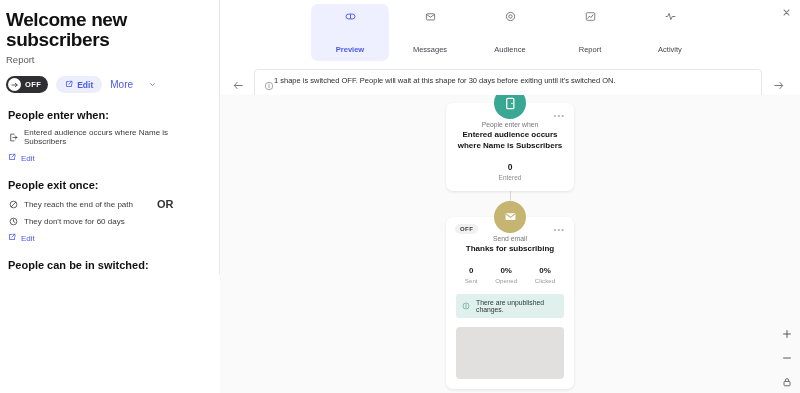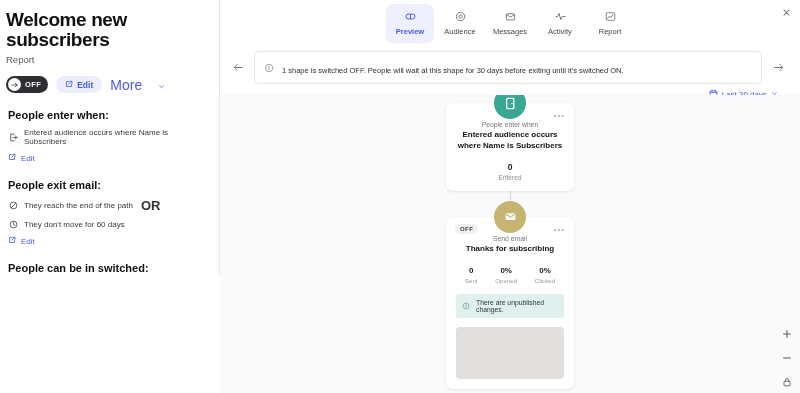--- a/index.html
+++ b/index.html
@@ -34,53 +34,53 @@
   .toggle-knob {
     width: 13px; height: 13px; border-radius: 50%;
     background: #fff; display: flex; align-items: center; justify-content: center;
   }
   .toggle-label { font-size: 7.5px; font-weight: bold; color: #fff; letter-spacing: .4px; }
   .btn-edit {
     display: inline-flex; align-items: center; gap: 4px;
     background: #eceefc; border-radius: 10px; height: 17px; padding: 0 9px;
     font-size: 8.5px; color: #4a5ae8; font-weight: 600;
   }
-  .btn-more { font-size: 14px; color: #4a5ae8; display: inline-flex; align-items: center; gap: 16px; }
+  .btn-more { font-size: 10px; color: #4a5ae8; display: inline-flex; align-items: center; gap: 16px; }
 
   .sec-title { font-size: 11px; font-weight: bold; color: #111; margin: 16px 0 7px 2px; }
   .sec-row { display: flex; align-items: center; gap: 6px; margin: 0 0 6px 2px; }
   .sec-row .ico { width: 10px; height: 10px; flex: 0 0 10px; display: flex; align-items: center; justify-content: center; color: #3d3d3d; }
   .sec-text { font-size: 8px; color: #3a3a3a; }
-  .or-chip { font-size: 13px; font-weight: bold; color: #333; margin-left: 2px; }
+  .or-chip { font-size: 11px; font-weight: bold; color: #333; margin-left: 18px; }
   .link-edit { display: flex; align-items: center; gap: 5px; margin: 7px 0 0 2px; font-size: 8px; color: #4a5ae8; }
 
   
   .main { position: relative; flex: 1; height: 393px; background: #fafafa; }
 
   .tabs { display: flex; justify-content: center; gap: 2px; padding-top: 4px; background: #fff; }
   .tab {
-    width: 48px; padding: 6px 0 7px; border-radius: 7px;
-    display: flex; flex-direction: column; align-items: center; gap: 5px;
+    width: 78px; padding: 6px 0 7px; border-radius: 7px;
+    display: flex; flex-direction: column; align-items: center; gap: 23px;
   }
   .tab .tico { color: #6a6a72; height: 12px; display: flex; align-items: center; }
   .tab .tlab { font-size: 7.5px; color: #46464c; }
   .tab.active { background: #eeefff; }
   .tab.active .tico, .tab.active .tlab { color: #4a5ae8; font-weight: 600; }
 
   .close-btn {
     position: absolute; top: 4px; right: 6px; width: 16px; height: 16px;
     border-radius: 4px; display: flex; align-items: center; justify-content: center;
     color: #7a7a7a; background: transparent;
   }
 
   .notice-wrap { display: flex; align-items: center; gap: 8px; padding: 8px 14px 0 10px; background:#fff; }
   .nav-arrow { width: 16px; height: 16px; display: flex; align-items: center; justify-content: center; color: #6a6a6a; flex: 0 0 16px; }
   .notice {
     flex: 1; background: #fff; border: 1px solid #e6e6e8; border-radius: 4px;
-    padding: 6px 9px; display: flex; gap: 8px; align-items: flex-end;
+    padding: 6px 9px; display: flex; align-items: flex-start;
   }
   .notice .nico { color: #8a8a92; flex: 0 0 10px; margin-top: 1px; }
   .notice .ntxt { font-size: 7.5px; color: #2e2e33; line-height: 1.45; }
 
   .daterow { display: flex; justify-content: flex-end; padding: 5px 22px 0 0; background: #fff; }
   .datepick { display: inline-flex; align-items: center; gap: 4px; font-size: 8px; color: #4a5ae8; }
 
   
   .canvas { position: absolute; left: 0; right: 0; top: 95px; bottom: 0; background: #fafafa; overflow: hidden; }
 
@@ -181,21 +181,21 @@
               <path d="M13 9v4H3V3h4" stroke="#4a5ae8" stroke-width="1.6" fill="none" stroke-linecap="round"></path>
               <path d="M9.5 2.5H14V7" stroke="#4a5ae8" stroke-width="1.6" fill="none" stroke-linecap="round" stroke-linejoin="round"></path>
               <path d="M7.5 8.5L13.5 2.5" stroke="#4a5ae8" stroke-width="1.6" fill="none" stroke-linecap="round"></path>
             </svg>
         </span>
         <span>Edit</span>
       </div>
     </div>
 
     <div>
-      <div class="sec-title">People exit email:</div>
+      <div class="sec-title">People exit once:</div>
       <div class="sec-row">
         <span class="ico">
           <svg width="9" height="9" viewBox="0 0 16 16">
               <circle cx="8" cy="8" r="6" stroke="#3d3d3d" stroke-width="1.4" fill="none"></circle>
               <path d="M4 12L12 4" stroke="#3d3d3d" stroke-width="1.4" stroke-linecap="round"></path>
             </svg>
         </span>
         <span class="sec-text">They reach the end of the path</span>
         <span class="or-chip">OR</span>
       </div>
@@ -264,51 +264,51 @@
           <svg width="11" height="11" viewBox="0 0 16 16">
               <rect x="1.5" y="4.5" width="13" height="7" rx="3.5" stroke="currentColor" stroke-width="1.4" fill="none"></rect>
               <path d="M8 4.8v6.4" stroke="currentColor" stroke-width="1.4"></path>
             </svg>
         </span>
         <span class="tlab">Preview</span>
       </div>
       <div class="tab">
         <span class="tico">
           <svg width="11" height="11" viewBox="0 0 16 16">
-              <circle cx="8" cy="8" r="6" stroke="currentColor" stroke-width="1.3" fill="none"></circle>
-              <circle cx="8" cy="8" r="2.4" stroke="currentColor" stroke-width="1.3" fill="none"></circle>
-            </svg>
-        </span>
-        <span class="tlab">Audience</span>
+              <rect x="2" y="4" width="12" height="9" rx="1.6" stroke="currentColor" stroke-width="1.3" fill="none"></rect>
+              <path d="M2.6 5.2L8 9l5.4-3.8" stroke="currentColor" stroke-width="1.3" fill="none" stroke-linecap="round" stroke-linejoin="round"></path>
+            </svg>
+        </span>
+        <span class="tlab">Messages</span>
       </div>
       <div class="tab">
         <span class="tico">
           <svg width="11" height="11" viewBox="0 0 16 16">
-              <rect x="2" y="4" width="12" height="9" rx="1.6" stroke="currentColor" stroke-width="1.3" fill="none"></rect>
-              <path d="M2.6 5.2L8 9l5.4-3.8" stroke="currentColor" stroke-width="1.3" fill="none" stroke-linecap="round" stroke-linejoin="round"></path>
-            </svg>
-        </span>
-        <span class="tlab">Messages</span>
-      </div>
-      <div class="tab">
-        <span class="tico">
-          <svg width="11" height="11" viewBox="0 0 16 16">
-              <path d="M1.5 8h2.3L6 3.5 8.4 12.5 10.6 8h3.9" stroke="currentColor" stroke-width="1.3" fill="none" stroke-linecap="round" stroke-linejoin="round"></path>
-            </svg>
-        </span>
-        <span class="tlab">Activity</span>
+              <circle cx="8" cy="8" r="6" stroke="currentColor" stroke-width="1.3" fill="none"></circle>
+              <circle cx="8" cy="8" r="2.4" stroke="currentColor" stroke-width="1.3" fill="none"></circle>
+            </svg>
+        </span>
+        <span class="tlab">Audience</span>
       </div>
       <div class="tab">
         <span class="tico">
           <svg width="11" height="11" viewBox="0 0 16 16">
               <rect x="1.8" y="2.5" width="12.4" height="11" rx="1.4" stroke="currentColor" stroke-width="1.2" fill="none"></rect>
               <path d="M4 10.5l2.6-3 2 2 3.2-4" stroke="currentColor" stroke-width="1.3" fill="none" stroke-linecap="round" stroke-linejoin="round"></path>
             </svg>
         </span>
         <span class="tlab">Report</span>
+      </div>
+      <div class="tab">
+        <span class="tico">
+          <svg width="11" height="11" viewBox="0 0 16 16">
+              <path d="M1.5 8h2.3L6 3.5 8.4 12.5 10.6 8h3.9" stroke="currentColor" stroke-width="1.3" fill="none" stroke-linecap="round" stroke-linejoin="round"></path>
+            </svg>
+        </span>
+        <span class="tlab">Activity</span>
       </div>
     </nav>
 
     <div class="notice-wrap">
       <div class="nav-arrow">
         <svg width="11" height="11" viewBox="0 0 16 16">
             <path d="M13.5 8h-11M6 3.5L2 8l4 4.5" stroke="#6a6a6a" stroke-width="1.3" fill="none" stroke-linecap="round" stroke-linejoin="round"></path>
           </svg>
       </div>
       <div class="notice">

